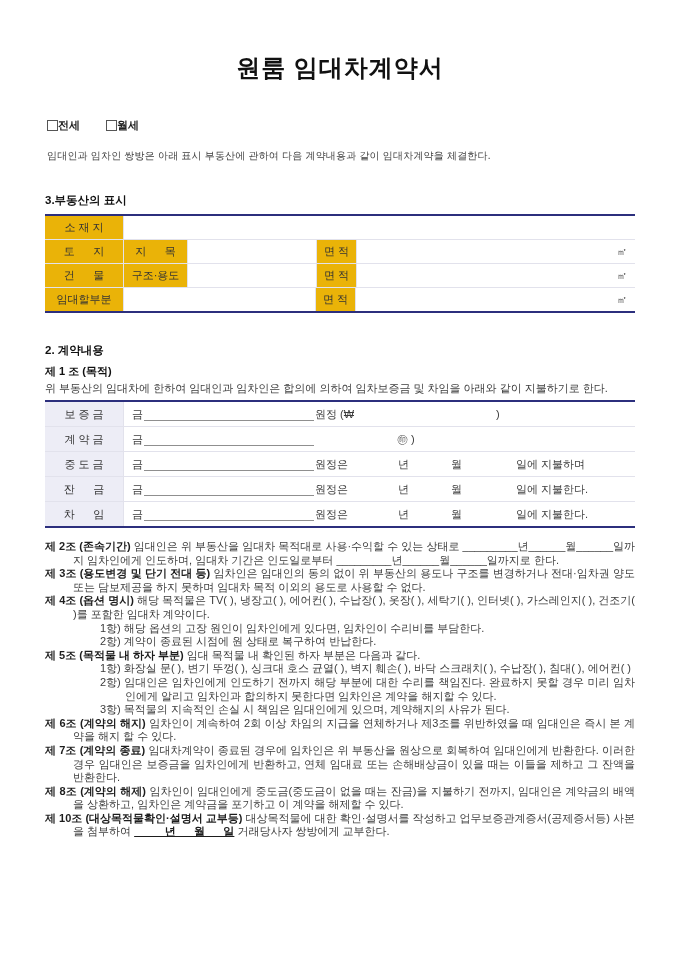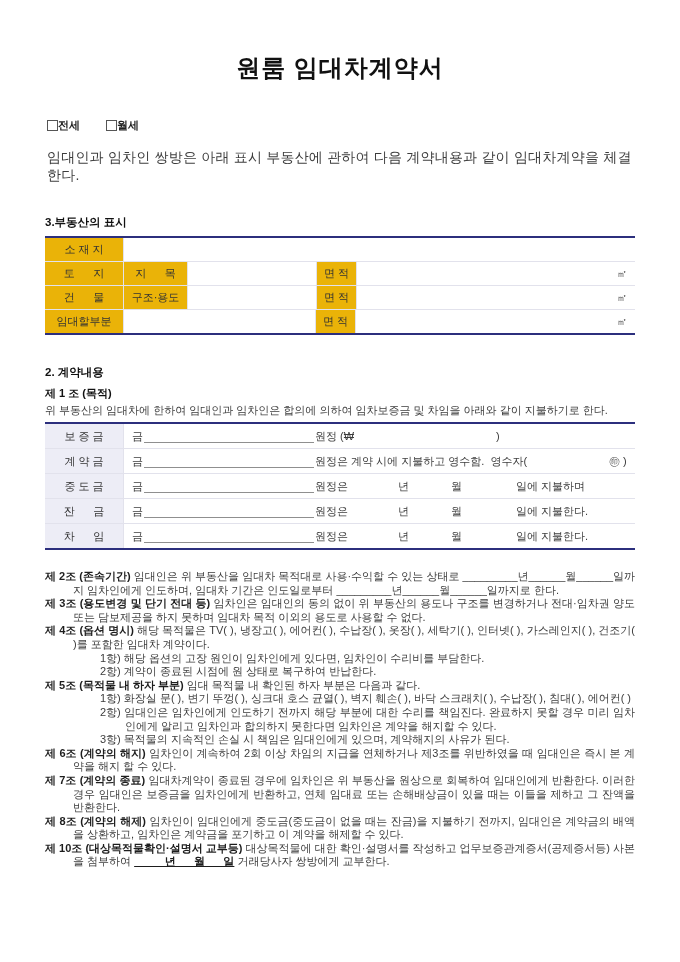--- a/index.html
+++ b/index.html
@@ -17,21 +17,21 @@
     text-align:center;font-size:24px;font-weight:bold;color:#111;
     letter-spacing:1px;margin:2px 0 34px 0;
   }
   .cb-row{display:flex;align-items:center;gap:26px;margin:0 2px 16px 2px;}
   .cb-item{display:flex;align-items:center;gap:0;}
   .cb-box{
     display:inline-block;width:9px;height:9px;border:1.2px solid #555;
     background:#fff;flex:0 0 auto;
   }
   .cb-label{font-size:11px;font-weight:bold;color:#222;}
-  .intro{font-size:14px;color:#3c3c3c;margin:0 2px 30px 2px;letter-spacing:.2px;}
+  .intro{font-size:10px;color:#3c3c3c;margin:0 2px 30px 2px;letter-spacing:.2px;}
 
   
   .sec-heading{font-size:11.5px;font-weight:bold;color:#111;margin:0 0 6px 0;}
 
   
   .ptable{border-top:2px solid #2c2f7d;border-bottom:2px solid #2c2f7d;margin-bottom:30px;}
   .prow{display:flex;height:23px;border-top:1px solid #e2e2ec;font-size:11px;}
   .prow:first-child{border-top:none;}
   .cell{display:flex;align-items:center;}
   .lav{background:#eab308;justify-content:center;color:#333;}
@@ -55,21 +55,21 @@
   .mvalue{flex:1 1 auto;display:flex;align-items:center;padding-left:8px;border-left:1px solid #e2e2ec;white-space:pre;}
   .blankline{display:inline-block;width:170px;height:13px;border-bottom:1px solid #8f8f8f;margin:0 1px;}
   .gap-won{display:inline-block;width:142px;}
   .gap-seal{display:inline-block;width:82px;}
   .slot{display:inline-block;}
   .sl-y{margin-left:50px;}
   .sl-m{margin-left:42px;}
   .sl-d{margin-left:54px;}
 
   
-  .terms{margin-top:20px;}
+  .terms{margin-top:12px;}
   .term{
     font-size:11px;line-height:13.6px;text-align:justify;
     padding-left:28px;text-indent:-28px;color:#3c3c3c;
   }
   .term-sub{
     font-size:11px;line-height:13.6px;text-align:justify;
     padding-left:80px;text-indent:-25px;color:#3c3c3c;
   }
   .tno{font-weight:bold;color:#1d1d1d;}
   .dblank{font-weight:bold;color:#1d1d1d;text-decoration:underline;white-space:pre;}
@@ -127,21 +127,21 @@
   <div class="art1-no">제 1 조 (목적)</div>
   <div class="art1-body">위 부동산의 임대차에 한하여 임대인과 임차인은 합의에 의하여 임차보증금 및 차임을 아래와 같이 지불하기로 한다.</div>
 
   <div class="mtable">
     <div class="mrow">
       <div class="mlabel">보 증 금</div>
       <div class="mvalue"><span>금</span><span class="blankline"></span><span>원정 (₩</span><span class="gap-won"></span><span>)</span></div>
     </div>
     <div class="mrow">
       <div class="mlabel">계 약 금</div>
-      <div class="mvalue"><span>금</span><span class="blankline"></span><span>원정은 계약 시에 지불하고 영수함.&nbsp; 영수자(</span><span class="gap-seal"></span><span>㊞ )</span></div>
+      <div class="mvalue"><span>금</span><span class="blankline"></span><span class="gap-seal"></span><span>㊞ )</span></div>
     </div>
     <div class="mrow">
       <div class="mlabel">중 도 금</div>
       <div class="mvalue"><span>금</span><span class="blankline"></span><span>원정은</span><span class="slot sl-y">년</span><span class="slot sl-m">월</span><span class="slot sl-d">일에 지불하며</span></div>
     </div>
     <div class="mrow">
       <div class="mlabel">잔&nbsp;&nbsp;&nbsp;&nbsp;&nbsp;&nbsp;금</div>
       <div class="mvalue"><span>금</span><span class="blankline"></span><span>원정은</span><span class="slot sl-y">년</span><span class="slot sl-m">월</span><span class="slot sl-d">일에 지불한다.</span></div>
     </div>
     <div class="mrow">

